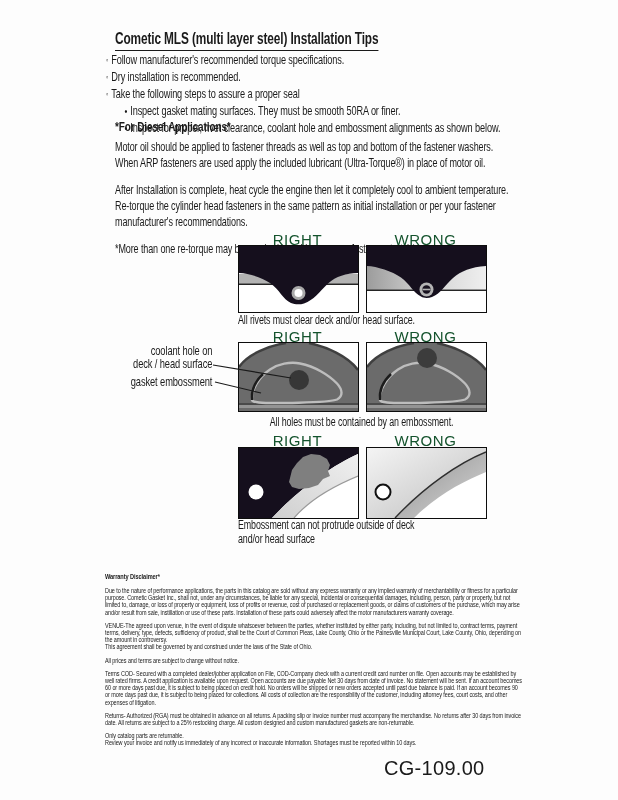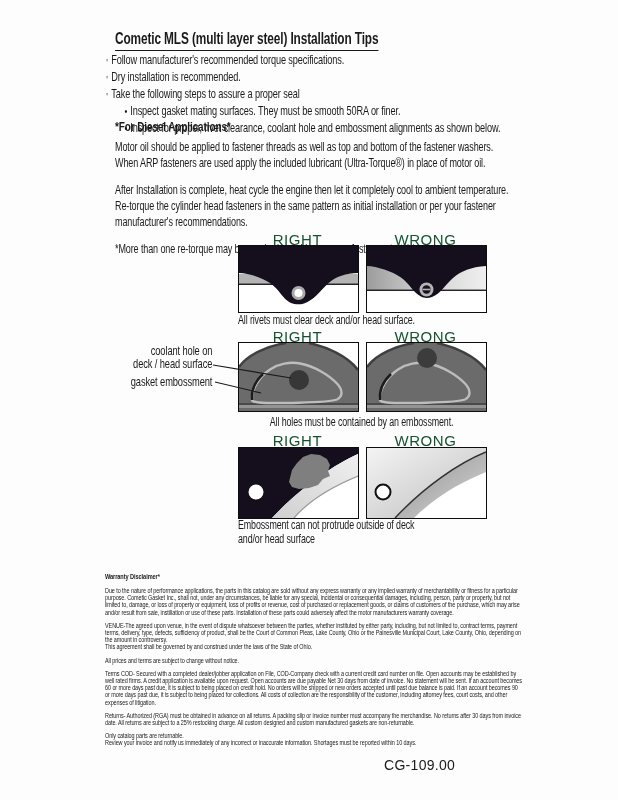--- a/index.html
+++ b/index.html
@@ -33,21 +33,21 @@
   .figbox{position:absolute;border:1.6px solid #0d0d0d;background:#fff;display:block;}
   .caption{position:absolute;font-size:12px;line-height:13.5px;white-space:pre-line;}
   .side-label{position:absolute;font-size:12.6px;line-height:12.5px;text-align:right;white-space:pre-line;}
   .leaders{position:absolute;left:0;top:0;pointer-events:none;}
 
   
   .legal{position:absolute;left:105px;top:573px;width:565px;font-size:7.4px;line-height:7.2px;letter-spacing:-0.1px;}
   .legal h3{margin:0 0 6px 0;font-size:7.6px;line-height:8px;}
   .legal p{margin:0 0 6px 0;white-space:pre-line;}
 
-  .pagenum{position:absolute;left:384px;top:757px;font-size:14px;letter-spacing:0.3px;}
+  .pagenum{position:absolute;left:384px;top:757px;font-size:20px;letter-spacing:0.3px;}
 </style>
 </head>
 <body>
 
 <div class="page">
 
   <h1 class="title cond">Cometic MLS (multi layer steel) Installation Tips</h1>
 
   <div class="bullets cond">
     <div class="bullet">

